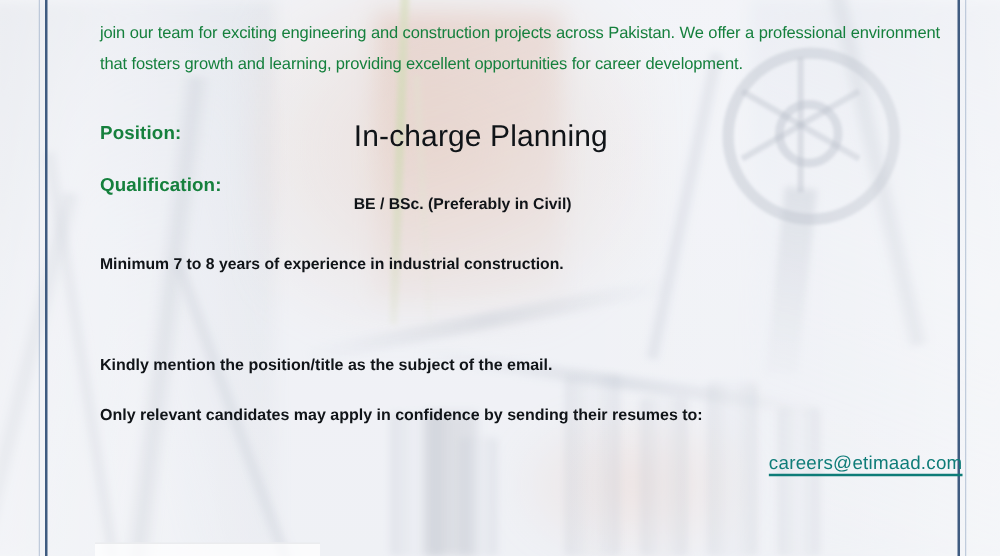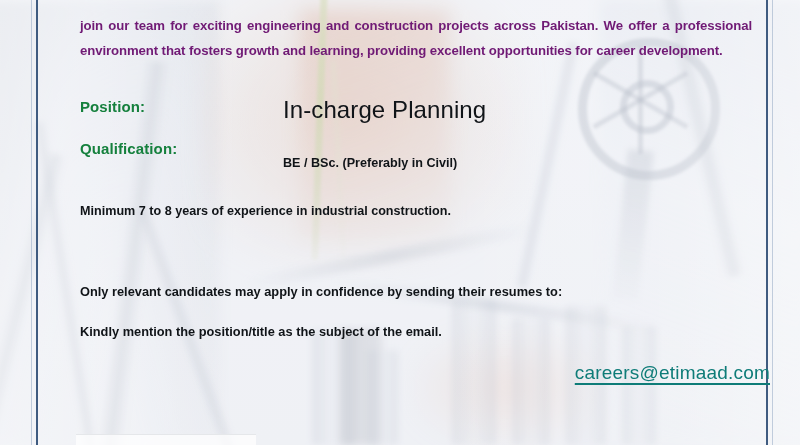--- a/index.html
+++ b/index.html
@@ -232,23 +232,23 @@
     left: 0; top: 0;
     width: 800px; height: 445px;
   }
 
   .intro {
     position: absolute;
     left: 80px;
     top: 0px;
     width: 672px;
     font-size: 13.2px;
-    font-weight: bold;
+    font-weight: normal;
     line-height: 25px;
-    color: #701a75;
+    color: #15803d;
     text-align: justify;
     letter-spacing: -0.1px;
   }
 
   .rows {
     position: absolute;
     left: 80px;
     top: 98px;
     width: 690px;
   }
@@ -296,21 +296,21 @@
 
   .email-wrap {
     position: absolute;
     left: 80px;
     top: 362px;
     width: 690px;
     text-align: right;
     padding-right: 55px;
   }
   .email-link {
-    font-size: 19px;
+    font-size: 15px;
     color: #0E7C78;
     text-decoration: underline;
     text-underline-offset: 4px;
     text-decoration-thickness: 2px;
     letter-spacing: 0.2px;
     cursor: pointer;
   }
 </style>
 </head>
 <body>
@@ -380,22 +380,22 @@
 
       <div class="row row-exp">
         <div class="row-value">
           <div>Minimum 7 to 8 years of experience in industrial construction.</div>
         </div>
       </div>
 
     </div>
 
     <div class="note-block">
+      <div>Kindly mention the position/title as the subject of the email.</div>
       <div>Only relevant candidates may apply in confidence by sending their resumes to:</div>
-      <div>Kindly mention the position/title as the subject of the email.</div>
     </div>
 
     <div class="email-wrap">
       <span class="email-link">careers@etimaad.com</span>
     </div>
 
   </div>
 </div>
 
 </body></html>

